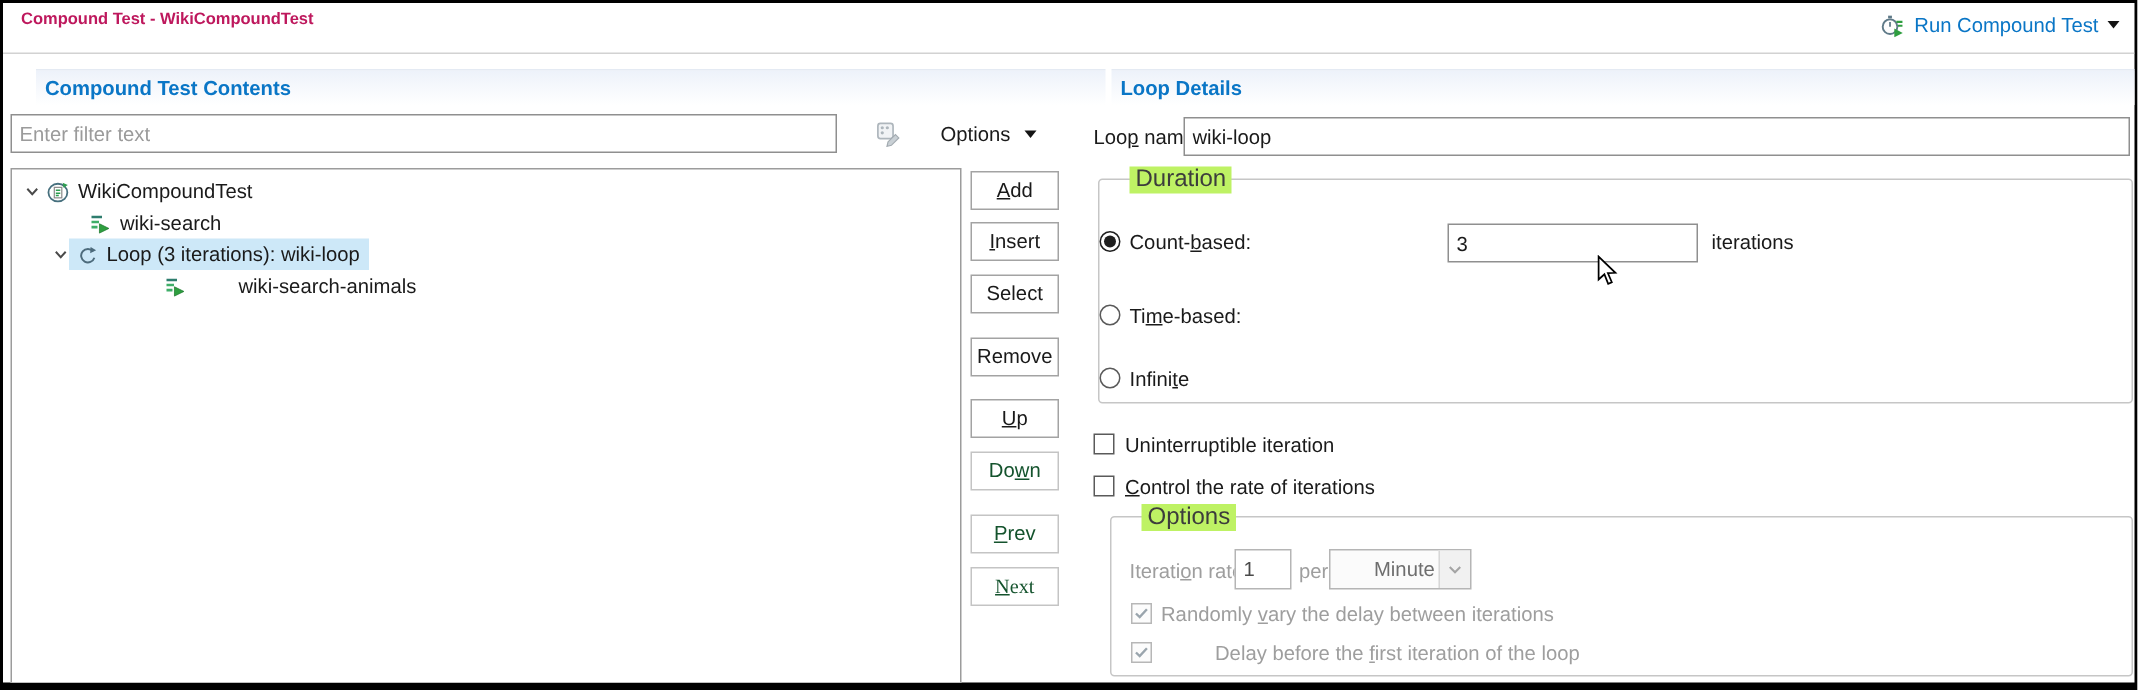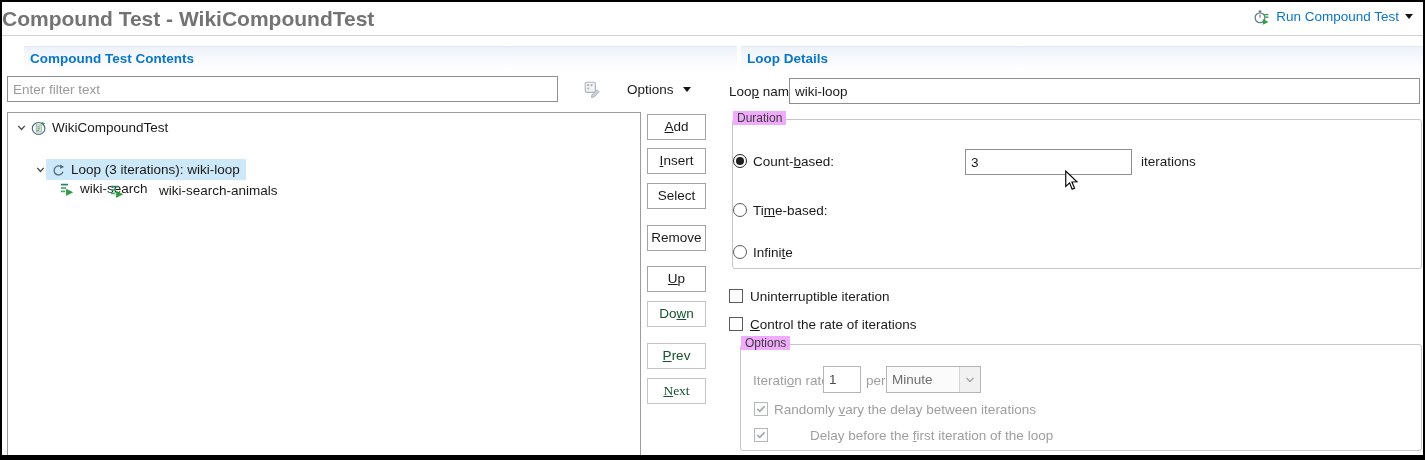--- a/index.html
+++ b/index.html
@@ -1,20 +1,20 @@
 <!DOCTYPE html>
 <html><head>
 <meta charset="utf-8">
 <style>
   html,body{margin:0;padding:0;background:#e8e8e8;}
   .screen{position:relative;width:1425px;height:460px;background:#fff;
     border:2px solid #000;border-bottom-width:5px;box-sizing:border-box;
     font-family:"Liberation Sans",sans-serif;color:#1a1a1a;overflow:hidden;}
   .abs{position:absolute;}
-  .page-title{position:absolute;left:0;top:5px;font-size:21px;font-weight:bold;color:#737373;white-space:nowrap;}
+  .page-title{position:absolute;left:12px;top:5px;font-size:11px;font-weight:bold;color:#be185d;white-space:nowrap;}
   .hsep{position:absolute;left:0;right:0;top:33px;height:1px;background:#d2d2d2;}
   .runbox{position:absolute;right:10px;top:6px;display:flex;align-items:center;gap:6px;cursor:pointer;}
   .runlabel{color:#0a76c6;font-size:13.5px;white-space:nowrap;}
   .darrow{width:0;height:0;border-left:4.5px solid transparent;border-right:4.5px solid transparent;border-top:5px solid #141414;}
   .sechead{position:absolute;top:44px;height:23px;background:linear-gradient(to bottom,#edf2fa,#ffffff);border-top:1px solid #e4eaf3;margin-left:22px;}
   .sechead span{display:block;padding:4px 0 0 6px;font-weight:bold;font-size:13.5px;color:#0a76c6;white-space:nowrap;}
   .tinput{position:absolute;border:1px solid #8f8f8f;font-family:"Liberation Sans",sans-serif;font-size:13.5px;
     padding:0 5px;box-sizing:border-box;color:#1a1a1a;background:#fff;outline:none;}
   .tinput::placeholder{color:#9b9b9b;}
   .mlabel{position:absolute;font-size:13.5px;white-space:nowrap;}
@@ -22,29 +22,29 @@
   .tree{position:absolute;left:5px;top:110px;width:632px;height:344px;border:1px solid #9c9c9c;background:#fff;}
   .trow{position:absolute;left:1px;height:21px;display:flex;align-items:center;font-size:13.5px;white-space:nowrap;cursor:default;}
   .sp{display:inline-block;height:1px;}
   .chev{display:flex;width:12px;justify-content:center;cursor:pointer;}
   .ticon{margin:0 5px 0 4px;display:flex;}
   .selwrap{display:flex;align-items:center;background:#cde8f8;height:21px;padding-right:6px;}
   .btn{position:absolute;left:645px;width:59px;height:26px;background:#ffffff;border:1px solid #a3a3a3;
     font-family:"Liberation Sans",sans-serif;font-size:13.5px;color:#1a1a1a;text-align:center;line-height:23px;cursor:pointer;box-sizing:border-box;}
   .btn.disabled{color:#14532d;border-color:#c4c4c4;cursor:default;}
   .group{position:absolute;border:1px solid #c6c6c6;border-radius:3px;box-sizing:border-box;}
-  .legend{position:absolute;top:-9px;left:0;background:#f0abfc;padding:0 4px;font-size:12px;color:#3c3c3c;white-space:nowrap;}
+  .legend{position:absolute;top:-9px;left:20px;background:#bef264;padding:0 4px;font-size:16px;color:#3c3c3c;white-space:nowrap;}
   .radio{position:absolute;width:14px;height:14px;border:1px solid #5a5a5a;border-radius:50%;background:#fff;box-sizing:border-box;cursor:pointer;}
   .radio.sel{border-color:#1f1f1f;}
   .radio.sel i{position:absolute;left:2px;top:2px;width:8px;height:8px;background:#1f1f1f;border-radius:50%;}
   .cb{position:absolute;width:14px;height:14px;border:1px solid #5a5a5a;background:#fff;box-sizing:border-box;cursor:pointer;}
   .cb.dis{border-color:#b7b7b7;background:#fcfcfc;cursor:default;}
   .cb svg{position:absolute;left:0;top:0;}
   .combo{position:absolute;display:flex;align-items:stretch;border:1px solid #b5b5b5;background:#fbfbfb;box-sizing:border-box;cursor:default;}
-  .combo .val{flex:1;padding:5px 0 0 5px;font-size:13.5px;color:#6e6e6e;}
+  .combo .val{flex:1;padding:5px 0 0 5px;font-size:13.5px;color:#6e6e6e;margin-left:24px;}
   .combo .cbtn{width:20px;display:flex;align-items:center;justify-content:center;background:#f1f1f1;border-left:1px solid #d7d7d7;}
   u{text-decoration:underline;}
 </style>
 </head>
 <body>
 
 <div class="screen">
 
   <div class="page-title">Compound Test - WikiCompoundTest</div>
 
@@ -102,21 +102,21 @@
           <rect x="5.2" y="4.9" width="5" height="7" fill="#fff" stroke="#8a8a8a" stroke-width="0.8"></rect>
           <line x1="6.2" y1="6.9" x2="9.2" y2="6.9" stroke="#2f9e4f" stroke-width="1"></line>
           <line x1="6.2" y1="8.9" x2="9.2" y2="8.9" stroke="#2f9e4f" stroke-width="1"></line>
           <line x1="6.2" y1="10.4" x2="8.2" y2="10.4" stroke="#2f9e4f" stroke-width="1"></line>
           <path d="M10.8 1.8 l3.4 1.6 -2.8 1.7 z" fill="#2f9e4f"></path>
         </svg>
       </span>
       <span>WikiCompoundTest</span>
     </div>
 
-    <div class="trow" style="top:25px;margin-top:40px;">
+    <div class="trow" style="top:25px;">
       <span class="sp" style="width:46px;"></span>
       <span class="ticon">
         <svg width="16" height="16" viewBox="0 0 16 16">
           <line x1="2" y1="3.6" x2="9" y2="3.6" stroke="#2e7d6e" stroke-width="1.7"></line>
           <line x1="2" y1="7" x2="7" y2="7" stroke="#3fae68" stroke-width="1.7"></line>
           <line x1="2" y1="10.4" x2="6" y2="10.4" stroke="#3fae68" stroke-width="1.7"></line>
           <path d="M7.3 8.2 L13.6 11.3 L7.3 14.4 Z" fill="#2e9e3f" stroke="#1c7a2e" stroke-width="0.5"></path>
         </svg>
       </span>
       <span>wiki-search</span>

